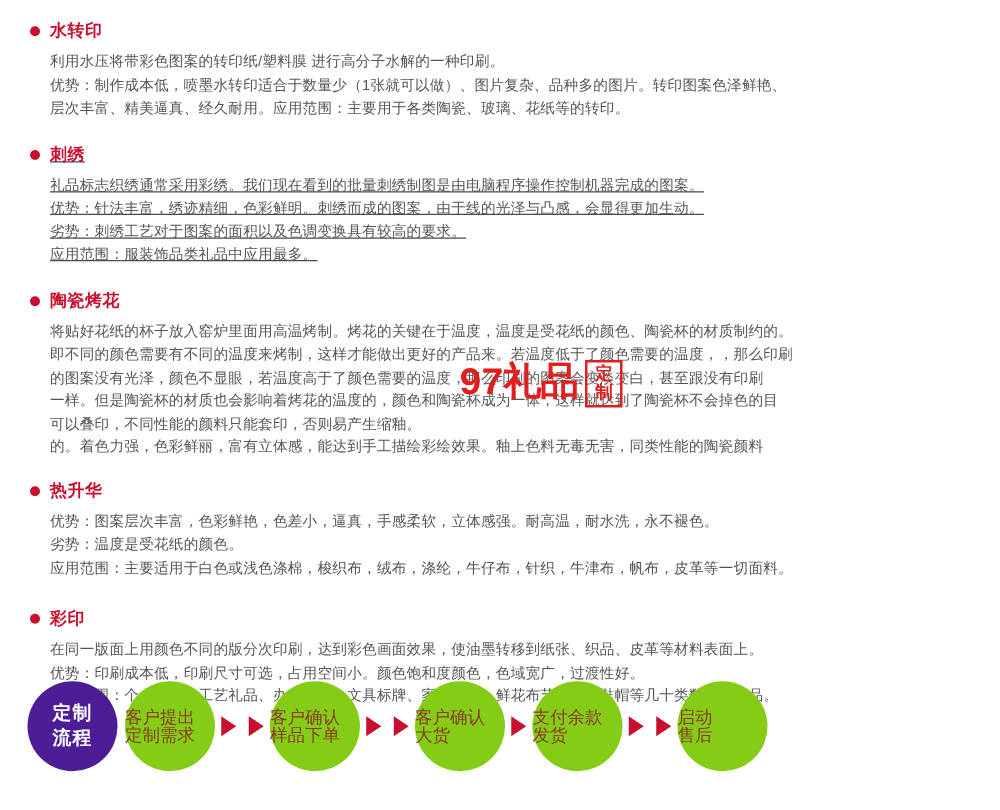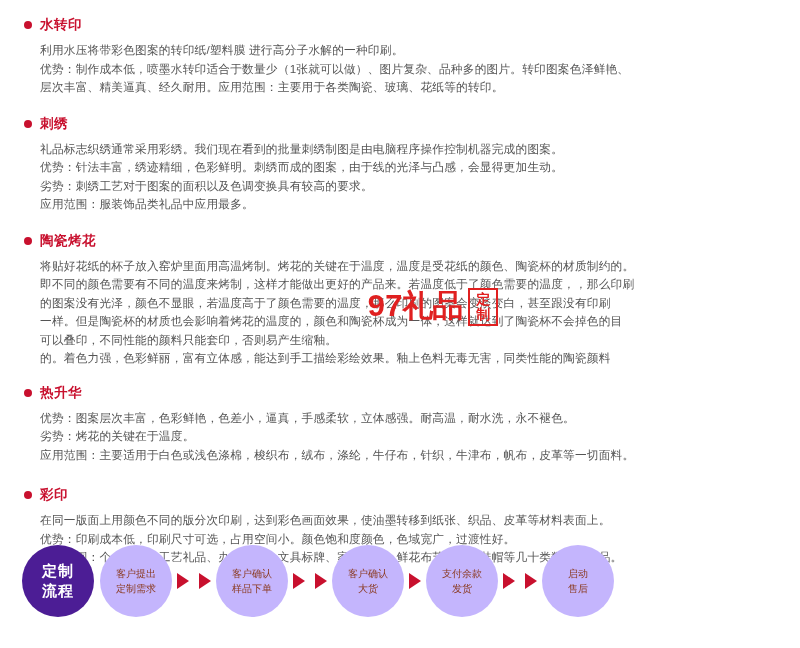--- a/index.html
+++ b/index.html
@@ -111,27 +111,27 @@
     font-size: 15px;
     font-weight: bold;
     letter-spacing: 1px;
     line-height: 20px;
     flex: 0 0 auto;
   }
   .flow-node {
     width: 72px;
     height: 72px;
     border-radius: 50%;
-    background: #c4b5fd;
+    background: #84cc16;
     color: #8a3a20;
     display: flex;
     flex-direction: column;
-    align-items: center;
+    align-items: flex-start;
     justify-content: center;
-    font-size: 10px;
+    font-size: 14px;
     line-height: 15px;
     text-align: center;
     flex: 0 0 auto;
   }
   .arrow {
     width: 0;
     height: 0;
     border-top: 8px solid transparent;
     border-bottom: 8px solid transparent;
     border-left: 12px solid #c8102e;
@@ -150,21 +150,21 @@
       <span class="bullet"></span>
       <span class="sec-title">水转印</span>
     </div>
     <div class="sec-body">
       <div class="line">利用水压将带彩色图案的转印纸/塑料膜 进行高分子水解的一种印刷。</div>
       <div class="line">优势：制作成本低，喷墨水转印适合于数量少（1张就可以做）、图片复杂、品种多的图片。转印图案色泽鲜艳、</div>
       <div class="line">层次丰富、精美逼真、经久耐用。应用范围：主要用于各类陶瓷、玻璃、花纸等的转印。</div>
     </div>
   </div>
 
-  <div class="section" style="margin-top:18px;">
+  <div class="section" style="margin-top:18px;text-decoration:underline;">
     <div class="sec-head">
       <span class="bullet"></span>
       <span class="sec-title">刺绣</span>
     </div>
     <div class="sec-body">
       <div class="line">礼品标志织绣通常采用彩绣。我们现在看到的批量刺绣制图是由电脑程序操作控制机器完成的图案。</div>
       <div class="line">优势：针法丰富，绣迹精细，色彩鲜明。刺绣而成的图案，由于线的光泽与凸感，会显得更加生动。</div>
       <div class="line">劣势：刺绣工艺对于图案的面积以及色调变换具有较高的要求。</div>
       <div class="line">应用范围：服装饰品类礼品中应用最多。</div>
     </div>
@@ -185,21 +185,21 @@
     </div>
   </div>
 
   <div class="section" style="margin-top:16px;">
     <div class="sec-head">
       <span class="bullet"></span>
       <span class="sec-title">热升华</span>
     </div>
     <div class="sec-body">
       <div class="line">优势：图案层次丰富，色彩鲜艳，色差小，逼真，手感柔软，立体感强。耐高温，耐水洗，永不褪色。</div>
-      <div class="line">劣势：烤花的关键在于温度。</div>
+      <div class="line">劣势：温度是受花纸的颜色。</div>
       <div class="line">应用范围：主要适用于白色或浅色涤棉，梭织布，绒布，涤纶，牛仔布，针织，牛津布，帆布，皮革等一切面料。</div>
     </div>
   </div>
 
   <div class="section" style="margin-top:22px;">
     <div class="sec-head">
       <span class="bullet"></span>
       <span class="sec-title">彩印</span>
     </div>
     <div class="sec-body">

